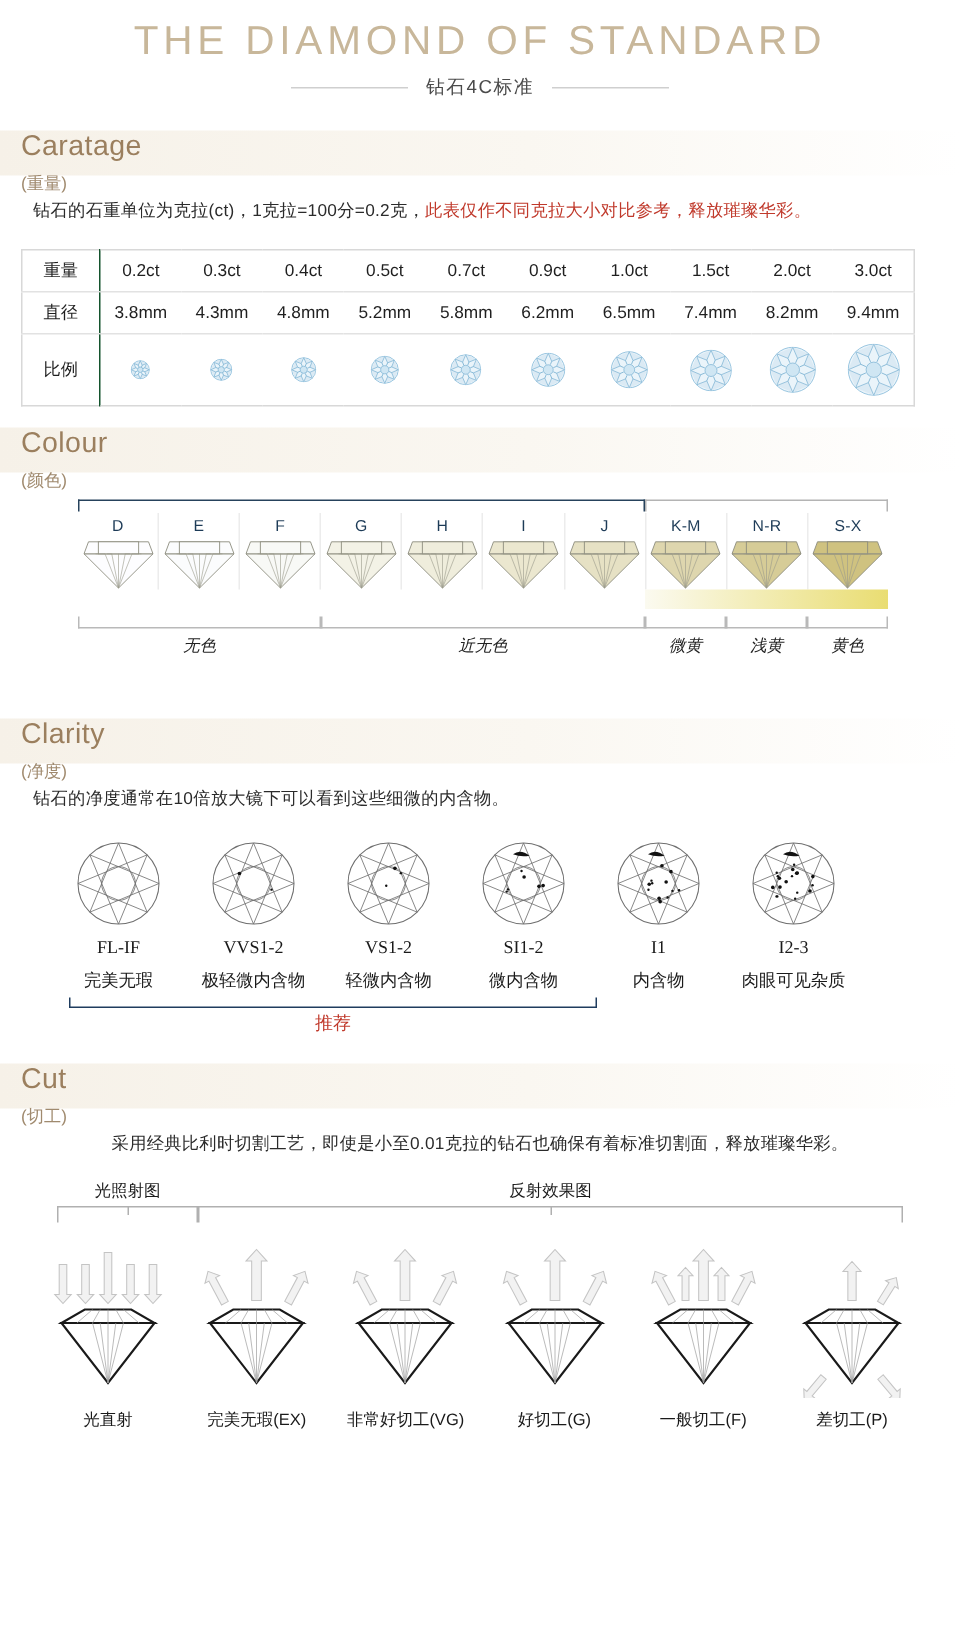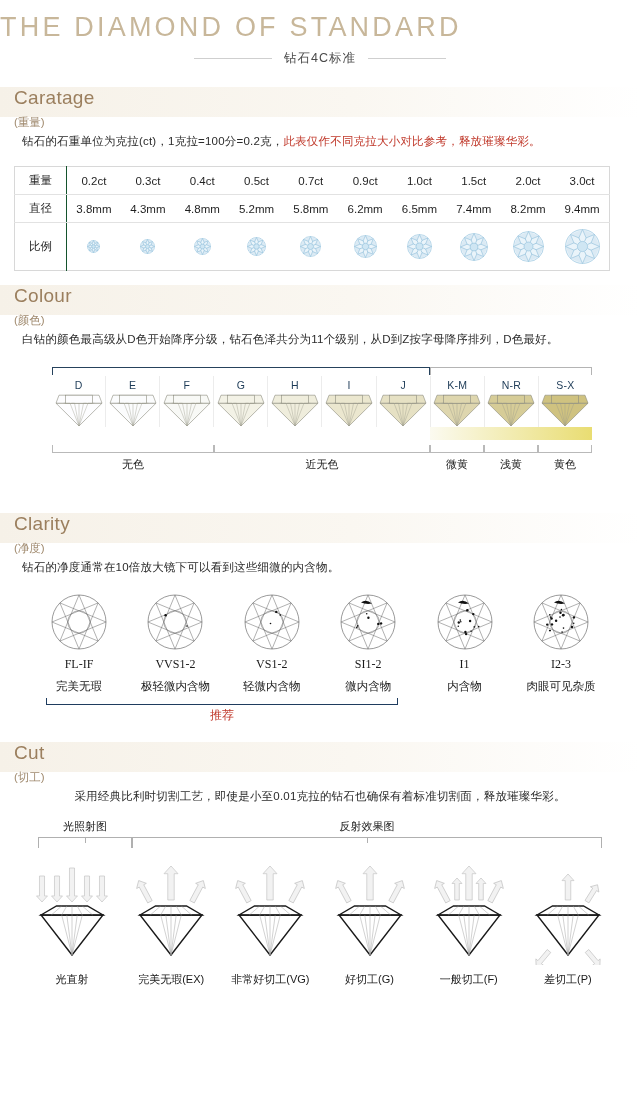--- a/index.html
+++ b/index.html
@@ -6,21 +6,21 @@
   body {
     width: 640px; height: 1097px;
     background: #ffffff;
     font-family: "Liberation Sans", "DejaVu Sans", sans-serif;
     color: #333;
     overflow: hidden;
   }
   .page { width: 640px; position: relative; }
 
   
-  .masthead { padding: 12px 0 6px; text-align: left; }
+  .masthead { padding: 12px 0 6px; text-align: center; }
   .main-title {
     font-family: "Liberation Sans", sans-serif;
     font-size: 27px;
     letter-spacing: 3.2px;
     color: #c8b79a;
     font-weight: 400;
     white-space: nowrap;
   }
   .sub-wrap {
     display: flex; align-items: center; justify-content: center;
@@ -103,25 +103,25 @@
     position: absolute; right: 0; top: 0; height: 13px;
     width: 50.2%;
     background: linear-gradient(to right, #fbfaf0 0%, #f3eeb8 45%, #e9dd72 100%);
   }
   .bot-brackets { position: relative; height: 9px; margin: 4px 48px 0 52px; }
   .br-bot {
     position: absolute; top: 0; height: 8px;
     border: 1px solid #b9b9b9; border-top: none;
   }
   .bot-labels { display: flex; margin: 3px 48px 0 52px; }
-  .bot-labels .bl { text-align: center; font-size: 11px; color: #222; }
+  .bot-labels .bl { text-align: center; font-size: 11px; color: #222; font-style: italic; }
 
   
   .clarity-row {
-    display: flex; justify-content: space-between;
+    display: flex; 
     margin: 18px 34px 0 34px;
   }
   .clar-item { width: 90px; text-align: center; }
   .clar-item .svgwrap { line-height: 0; }
   .clar-item .code {
     margin-top: 7px; font-size: 12px; color: #1a1a1a;
     font-family: "Liberation Serif", serif;
   }
   .clar-item .cn {
     margin-top: 7px; font-size: 11.5px; color: #1a1a1a;
@@ -407,23 +407,20 @@
     <circle cx="17.5" cy="17.5" r="5.1" fill="#cfe6f3" stroke="#7fb4d4" stroke-width=".5"></circle>
   </svg></td>
         </tr>
       </tbody>
   </table>
 
   <div class="sec-head">
     <span class="en">Colour</span>
     <span class="cn">(颜色)</span>
   </div>
-  <div class="sec-body">
-    <div class="desc">白钻的颜色最高级从D色开始降序分级，钻石色泽共分为11个级别，从D到Z按字母降序排列，D色最好。</div>
-  </div>
   <div class="colour-wrap">
     <div class="col-brackets" id="col-top-brackets">
         <div class="br-top navy" style="left: 0%; width: 70%;"></div>
         <div class="br-top grey" style="left: 70%; width: 30%;"></div>
       </div>
     <div class="grade-row" id="col-grade-row">
         <div class="grade-cell">
           <div class="lab">D</div>
       <div class="gem-side"><svg width="48" height="34" viewBox="0 0 48 34">
     <polygon points="1,10.2 47,10.2 24,33" fill="#fdfdff" stroke="#8c8c7e" stroke-width=".6"></polygon>

